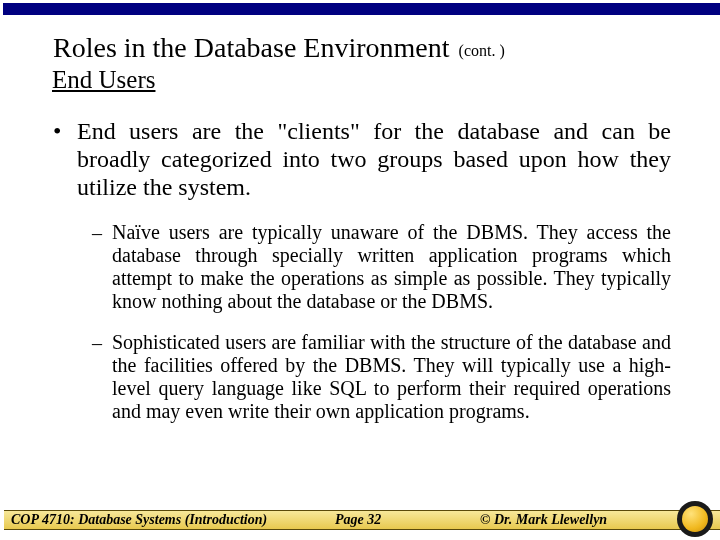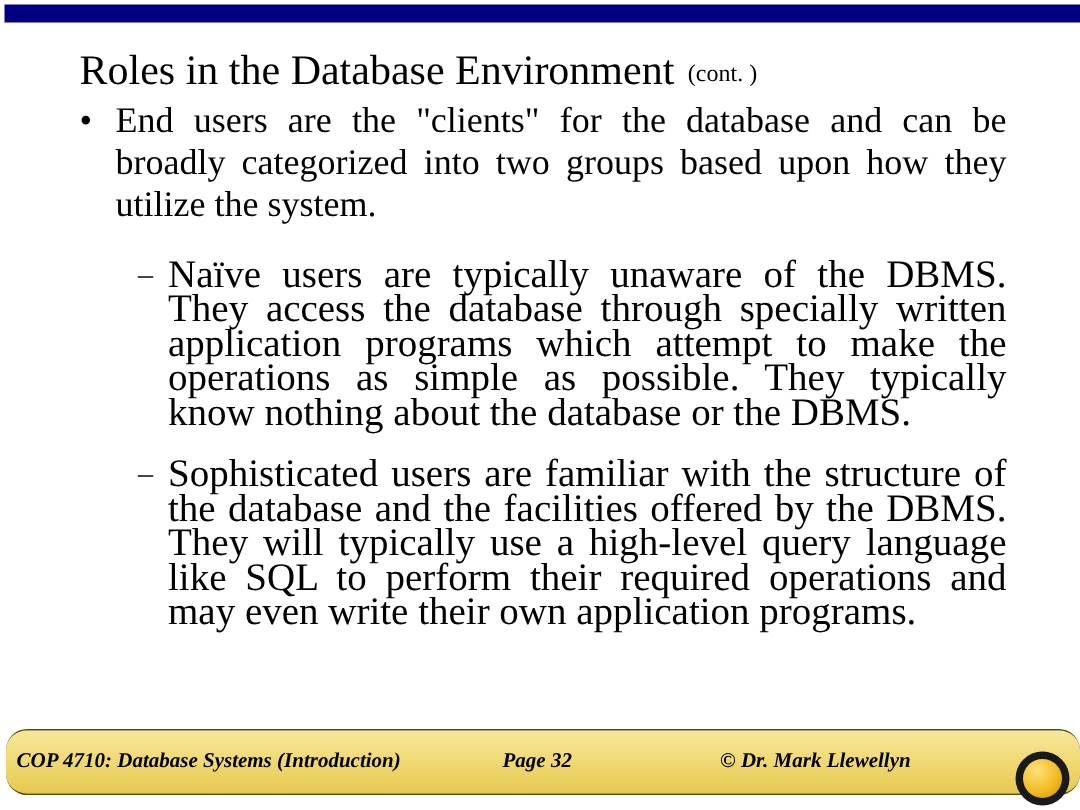--- a/index.html
+++ b/index.html
@@ -57,45 +57,44 @@
     margin-left: 40px;
     margin-bottom: 16px;
   }
   .sub-dash {
     font-size: 20px;
     line-height: 24px;
     width: 18px;
     flex: 0 0 auto;
   }
   .sub-text {
-    font-size: 26px;
+    font-size: 20px;
     line-height: 23px;
     text-align: justify;
     flex: 1;
   }
   .footer {
     position: absolute;
     bottom: 0;
     left: 0;
     right: 0;
   }
   .footer-band {
-    height: 44px;
+    height: 20px;
     background: linear-gradient(to bottom, #f7e89a 0%, #e8c94f 100%);
     border-top: 1px solid #5a4a0a;
     border-bottom: 1px solid #5a4a0a;
     display: flex;
     align-items: center;
     font-family: "Times New Roman", Times, serif;
     font-style: italic;
     font-weight: bold;
     font-size: 14px;
     color: #000;
     position: relative;
-    border-radius: 14px;
   }
   .footer-left {
     position: absolute;
     left: 6px;
   }
   .footer-center {
     position: absolute;
     left: 330px;
     text-align: center;
   }
@@ -132,20 +131,21 @@
 </head>
 <body>
 
 <div class="topbar"></div>
 
 <div class="content">
   <div class="title-row">
     <span class="title-main">Roles in the Database Environment</span>
     <span class="title-cont">(cont. )</span>
   </div>
+  <div class="subtitle">End Users</div>
 
   <div class="bullet-block">
     <div class="bullet-dot">•</div>
     <div class="bullet-text">End users are the "clients" for the database and can be broadly categorized into two groups based upon how they utilize the system.</div>
   </div>
 
   <div class="sub-block">
     <div class="sub-dash">–</div>
     <div class="sub-text">Naïve users are typically unaware of the DBMS.  They access the database through specially written application programs which attempt to make the operations as simple as possible.  They typically know nothing about the database or the DBMS.</div>
   </div>

